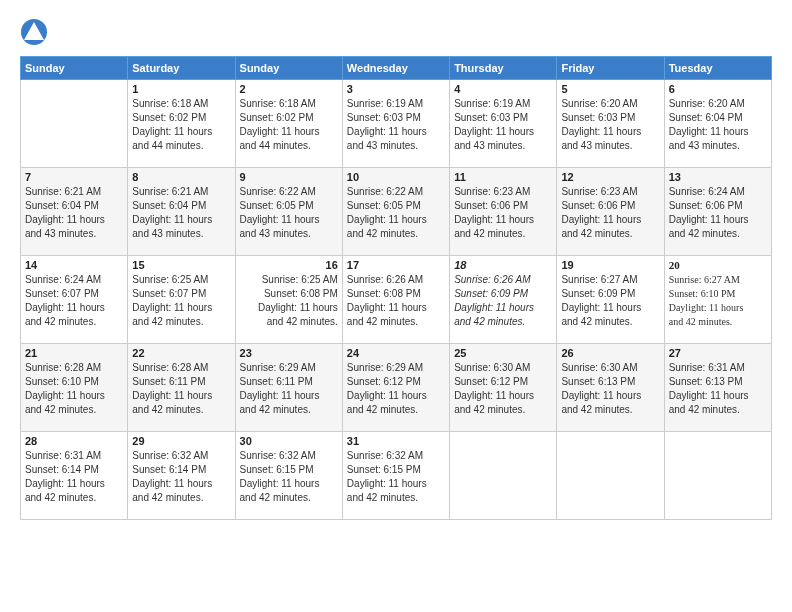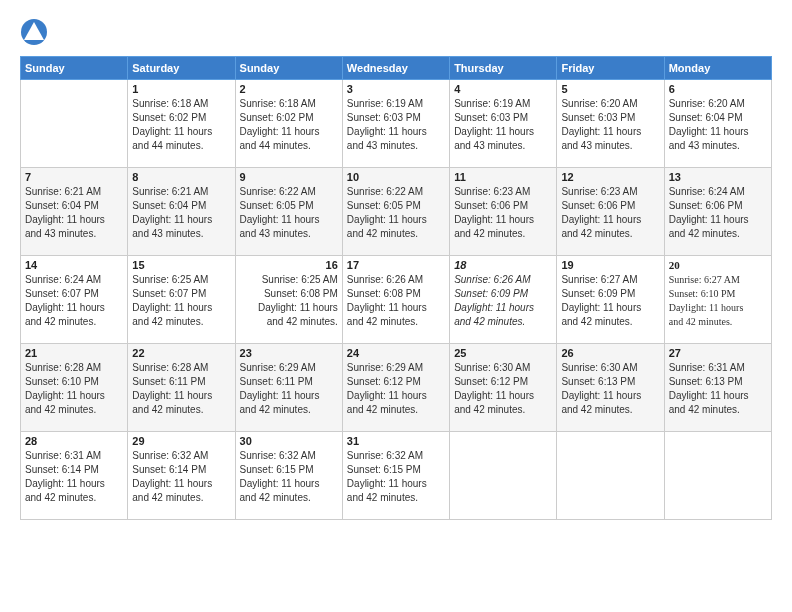--- a/index.html
+++ b/index.html
@@ -132,21 +132,21 @@
 
   <table class="calendar">
     <thead>
       <tr>
       <th>Sunday</th>
           <th>Saturday</th>
           <th>Sunday</th>
           <th>Wednesday</th>
           <th>Thursday</th>
           <th>Friday</th>
-          <th>Monday</th>
+          <th>Tuesday</th>
         </tr>
     </thead>
     <tbody id="calendar-body">
     <tr>
           <td class="empty-cell"></td>
           <td style="background-color: rgb(255, 255, 255);">
             <span class="day-number">1</span>
             <div class="day-info">Sunrise: 6:18 AM<br>Sunset: 6:02 PM<br>Daylight: 11 hours<br>and 44 minutes.</div>
           </td>
           <td style="background-color: rgb(255, 255, 255);">

